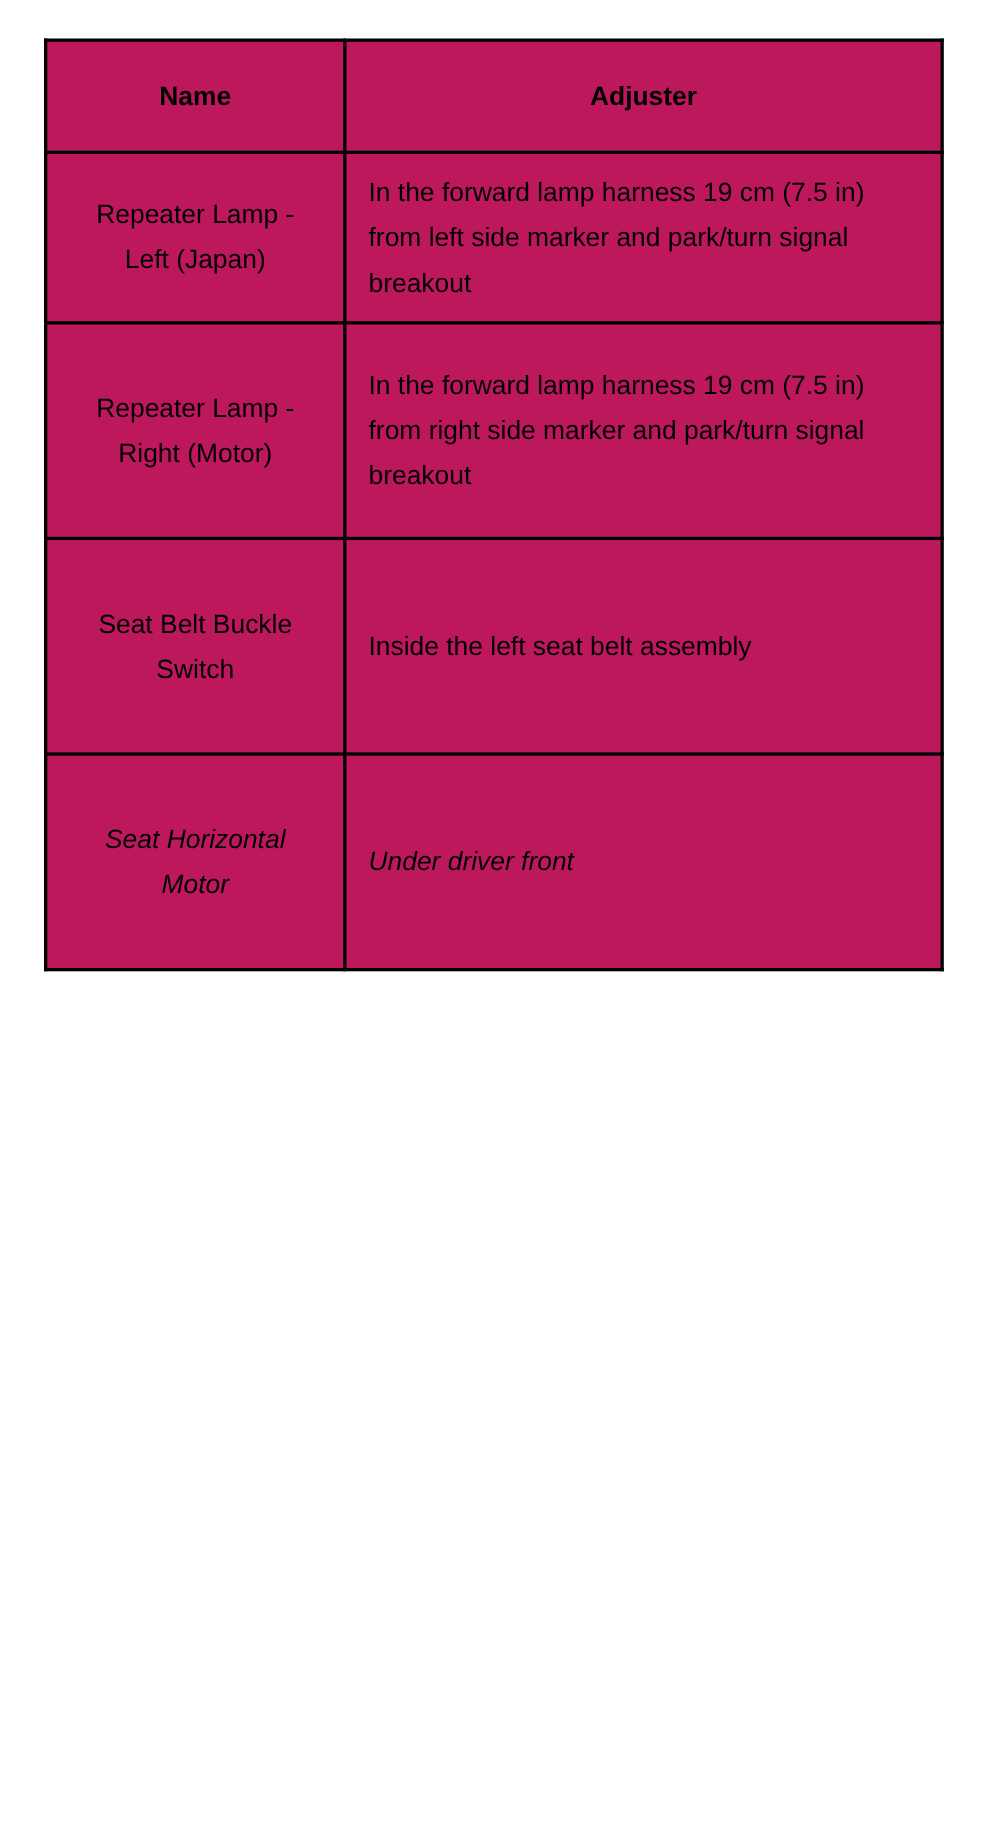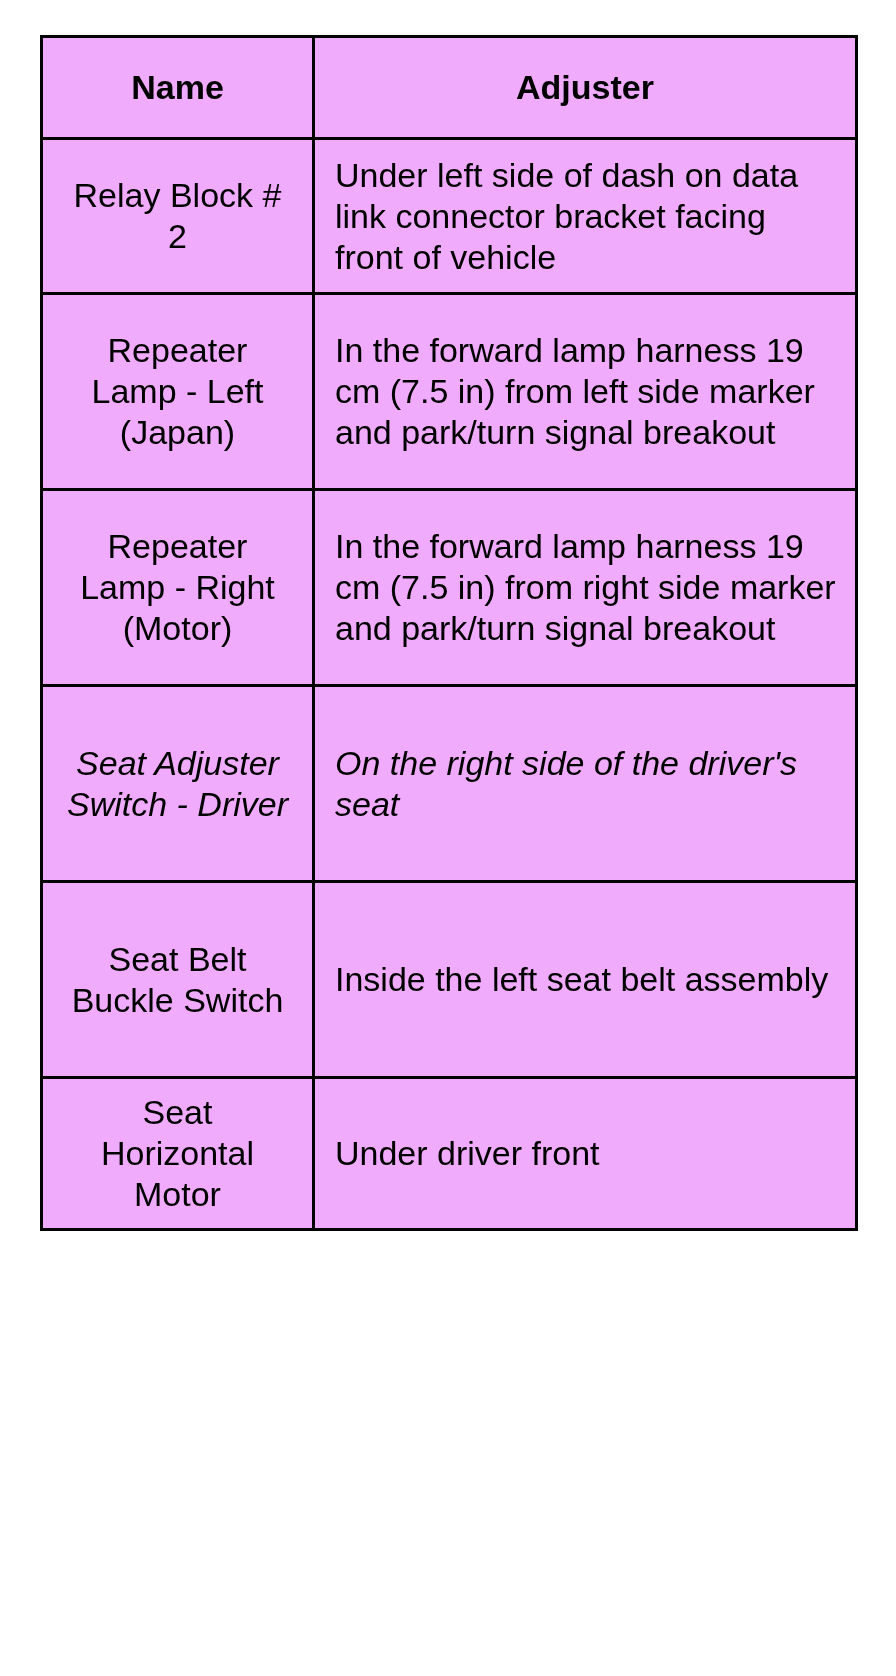--- a/index.html
+++ b/index.html
@@ -21,24 +21,24 @@
     left: 40px;
     top: 35px;
     width: 815px;
     border-collapse: collapse;
     table-layout: fixed;
     background: #ffffff;
   }
   table.loc-table th,
   table.loc-table td {
     border: 3px solid #000000;
-    font-size: 34px;
+    font-size: 24px;
     line-height: 41px;
     vertical-align: middle;
-    background: #f0abfc;
+    background: #be185d;
   }
   col.name-col { width: 272px; }
   col.location-col { width: 543px; }
 
   th.header-cell {
     font-weight: bold;
     text-align: center;
     padding: 8px 10px;
   }
   thead tr { height: 102px; }
@@ -71,34 +71,26 @@
       <col class="location-col">
     </colgroup>
     <thead>
       <tr>
         <th class="header-cell">Name</th>
         <th class="header-cell">Adjuster</th>
       </tr>
     </thead>
     <tbody>
         <tr>
-          <td class="name-cell">Relay Block # 2</td>
-          <td class="location-cell">Under left side of dash on data link connector bracket facing front of vehicle</td>
-        </tr>
-        <tr>
           <td class="name-cell">Repeater Lamp - Left (Japan)</td>
           <td class="location-cell">In the forward lamp harness 19 cm (7.5 in) from left side marker and park/turn signal breakout</td>
         </tr>
         <tr>
           <td class="name-cell">Repeater Lamp - Right (Motor)</td>
           <td class="location-cell">In the forward lamp harness 19 cm (7.5 in) from right side marker and park/turn signal breakout</td>
-        </tr>
-        <tr>
-          <td class="name-cell">Seat Adjuster Switch - Driver</td>
-          <td class="location-cell">On the right side of the driver's seat</td>
         </tr>
         <tr>
           <td class="name-cell">Seat Belt Buckle Switch</td>
           <td class="location-cell">Inside the left seat belt assembly</td>
         </tr>
         <tr>
           <td class="name-cell">Seat Horizontal Motor</td>
           <td class="location-cell">Under driver front</td>
         </tr>
       </tbody>

